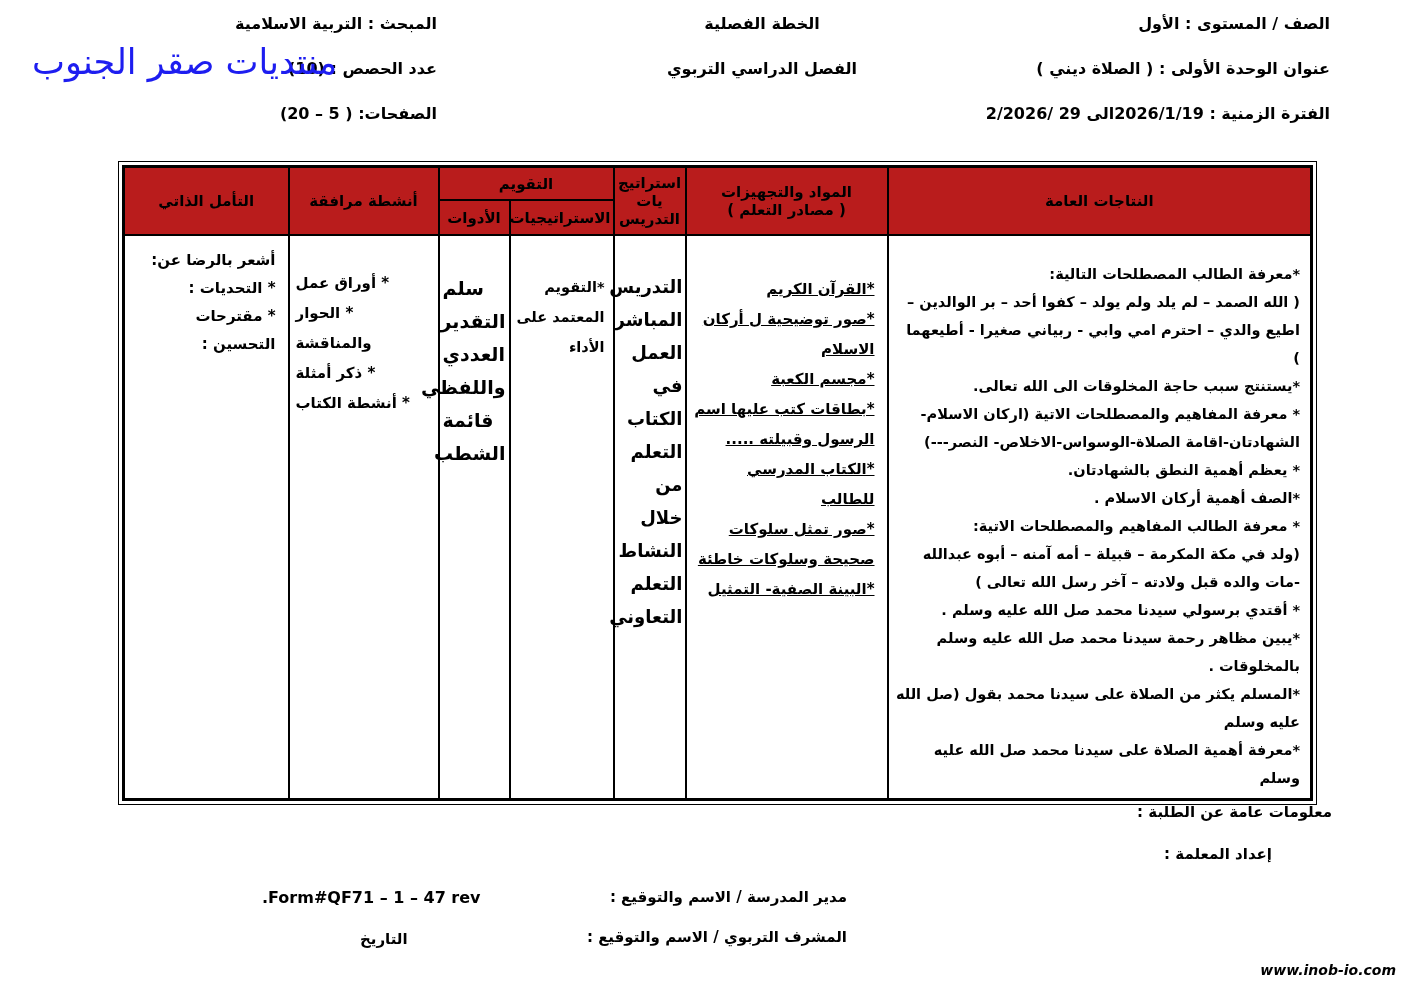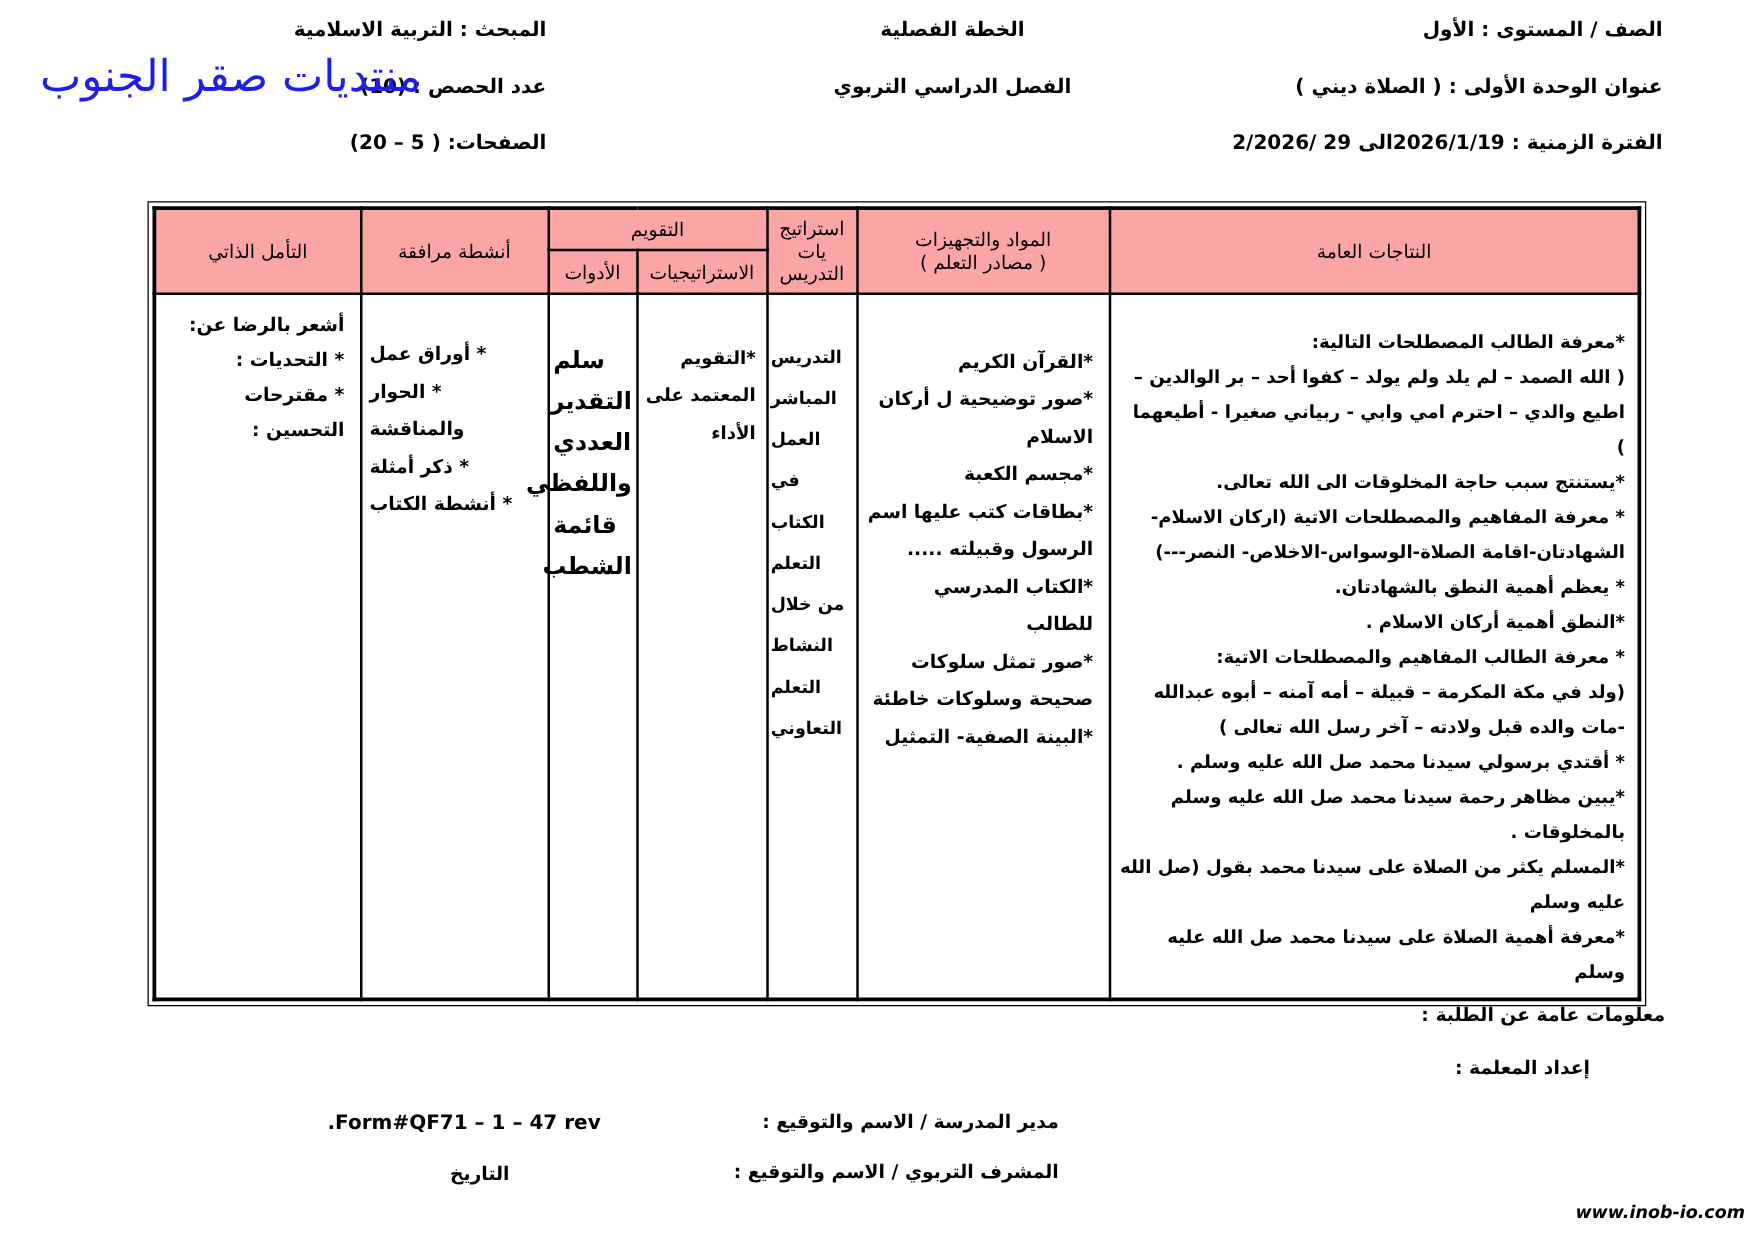--- a/index.html
+++ b/index.html
@@ -29,42 +29,42 @@
   
   #plan-table{
     position:absolute;top:165px;left:122px;
     width:1188px;
     border-collapse:collapse;table-layout:fixed;
     border:3px solid #000;
     outline:1px solid #000;outline-offset:3px;
   }
   #plan-table th,#plan-table td{border:2px solid #000;}
   #plan-table th{
-    background:#fca5a5;
-    font-size:15px;font-weight:normal;
+    background:#b91c1c;
+    font-size:15px;font-weight:bold;
     text-align:center;vertical-align:middle;
     padding:2px;
   }
   tr.h-row1 th{height:27px;}
   tr.h-row2 th{height:29px;}
   th.th-strategies{font-size:14px;line-height:18px;}
   #plan-table td{
     vertical-align:top;background:#fff;
     font-weight:bold;height:500px;
   }
   #plan-table td p{margin:0;}
 
   .c-outcomes{text-align:right;padding:24px 10px 6px 6px;font-size:14.5px;}
   .c-outcomes p{line-height:28px;margin-bottom:5px;}
   .c-outcomes p:nth-of-type(2){margin-bottom:12px;}
 
-  .c-materials{text-align:right;padding:38px 12px 2px 6px;font-size:15px;}
+  .c-materials{text-align:right;padding:38px 12px 2px 6px;font-size:15px;text-decoration:underline;}
   .c-materials p{line-height:30px;margin-bottom:30px;}
 
-  .c-strategies{text-align:left;padding:34px 2px 6px 2px;font-size:14px;margin-left:40px;}
+  .c-strategies{text-align:right;padding:34px 2px 6px 2px;font-size:18px;margin-left:40px;}
   .c-strategies p{line-height:33px;margin-bottom:26px;}
   .c-strategies p:nth-of-type(2){margin-bottom:42px;}
   .c-strategies p:nth-of-type(3){margin-bottom:46px;}
 
   .c-eval-strat{text-align:right;padding:36px 8px 6px 6px;font-size:14.5px;}
   .c-eval-strat p{line-height:30px;}
 
   .c-eval-tools{text-align:left;padding:36px 3px 6px 3px;font-size:19px;}
   .c-eval-tools p{line-height:33px;margin-bottom:55px;}
 
@@ -136,21 +136,21 @@
       <th>الاستراتيجيات</th>
       <th>الأدوات</th>
     </tr>
     <tr class="body-row">
       <td class="c-outcomes">
         <p>*معرفة الطالب المصطلحات التالية:</p>
         <p>( الله الصمد – لم يلد ولم يولد – كفوا أحد – بر الوالدين – اطيع والدي – احترم امي وابي -  ربياني صغيرا - أطيعهما )</p>
         <p>*يستنتج سبب حاجة المخلوقات الى الله تعالى.</p>
         <p>* معرفة المفاهيم والمصطلحات الاتية (اركان الاسلام-الشهادتان-اقامة الصلاة-الوسواس-الاخلاص- النصر---)</p>
         <p>* يعظم أهمية النطق بالشهادتان.</p>
-        <p>*النطق أهمية أركان الاسلام .</p>
+        <p>*الصف أهمية أركان الاسلام .</p>
         <p>* معرفة الطالب المفاهيم والمصطلحات الاتية:</p>
         <p>(ولد في مكة المكرمة – قبيلة – أمه آمنه – أبوه عبدالله -مات والده قبل ولادته – آخر رسل الله تعالى )</p>
         <p>* أقتدي برسولي سيدنا محمد صل الله عليه وسلم  .</p>
         <p>*يبين مظاهر رحمة سيدنا محمد صل الله عليه وسلم بالمخلوقات .</p>
         <p>*المسلم يكثر من الصلاة على سيدنا محمد بقول (صل الله عليه وسلم</p>
         <p>*معرفة أهمية الصلاة على سيدنا محمد صل الله عليه وسلم</p>
       </td>
       <td class="c-materials">
         <p>*القرآن الكريم</p>
         <p>*صور توضيحية ل أركان الاسلام</p>

